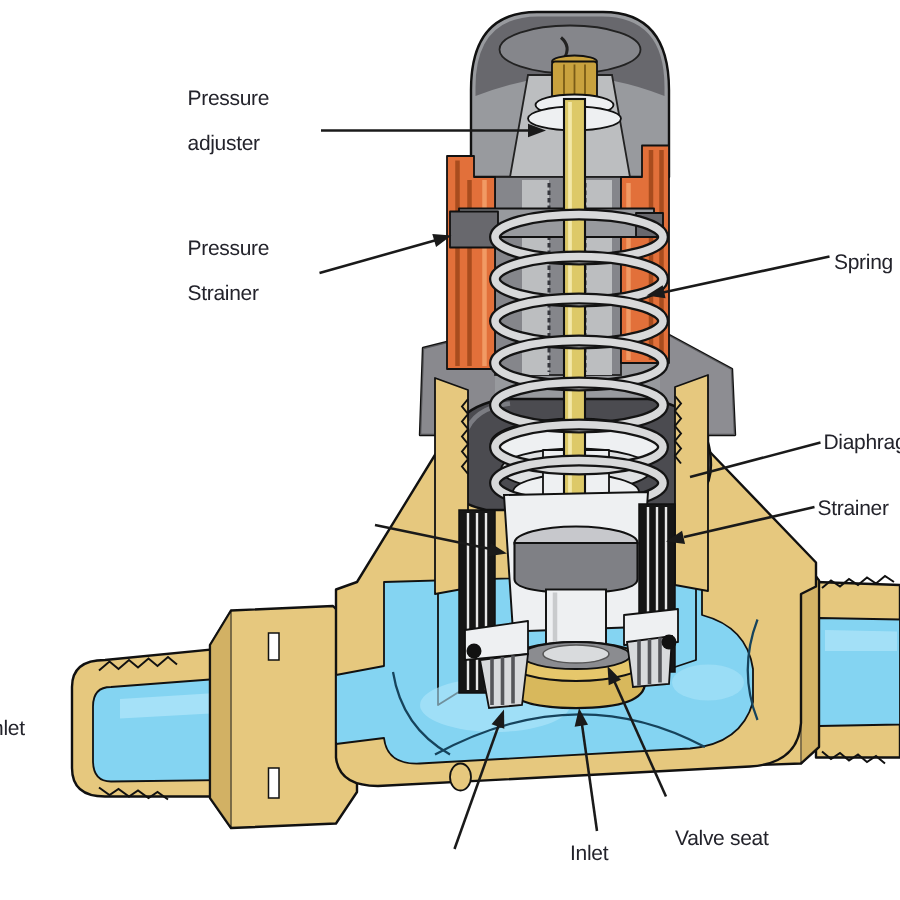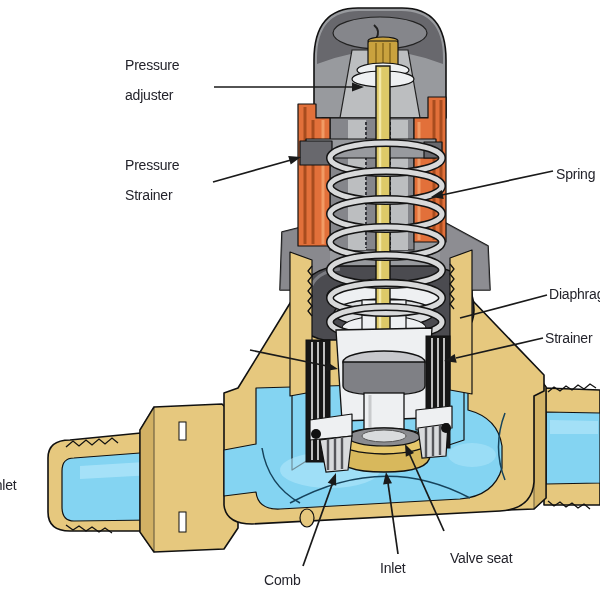--- a/index.html
+++ b/index.html
@@ -261,16 +261,15 @@
     <span>adjuster</span>
   </div>
   <div class="lbl" id="lbl-pressure-indicator">
     <span>Pressure</span>
     <span>Strainer</span>
   </div>
   <div class="lbl" id="lbl-spring">Spring</div>
   <div class="lbl" id="lbl-diaphragm">Diaphragm</div>
   <div class="lbl" id="lbl-strainer">Strainer</div>
   <div class="lbl" id="lbl-inlet">Inlet</div>
-  <div class="lbl" id="lbl-comb">Comb</div>
   <div class="lbl" id="lbl-valve">Inlet</div>
   <div class="lbl" id="lbl-valve-seat">Valve seat</div>
 </div>
 
 </body></html>

